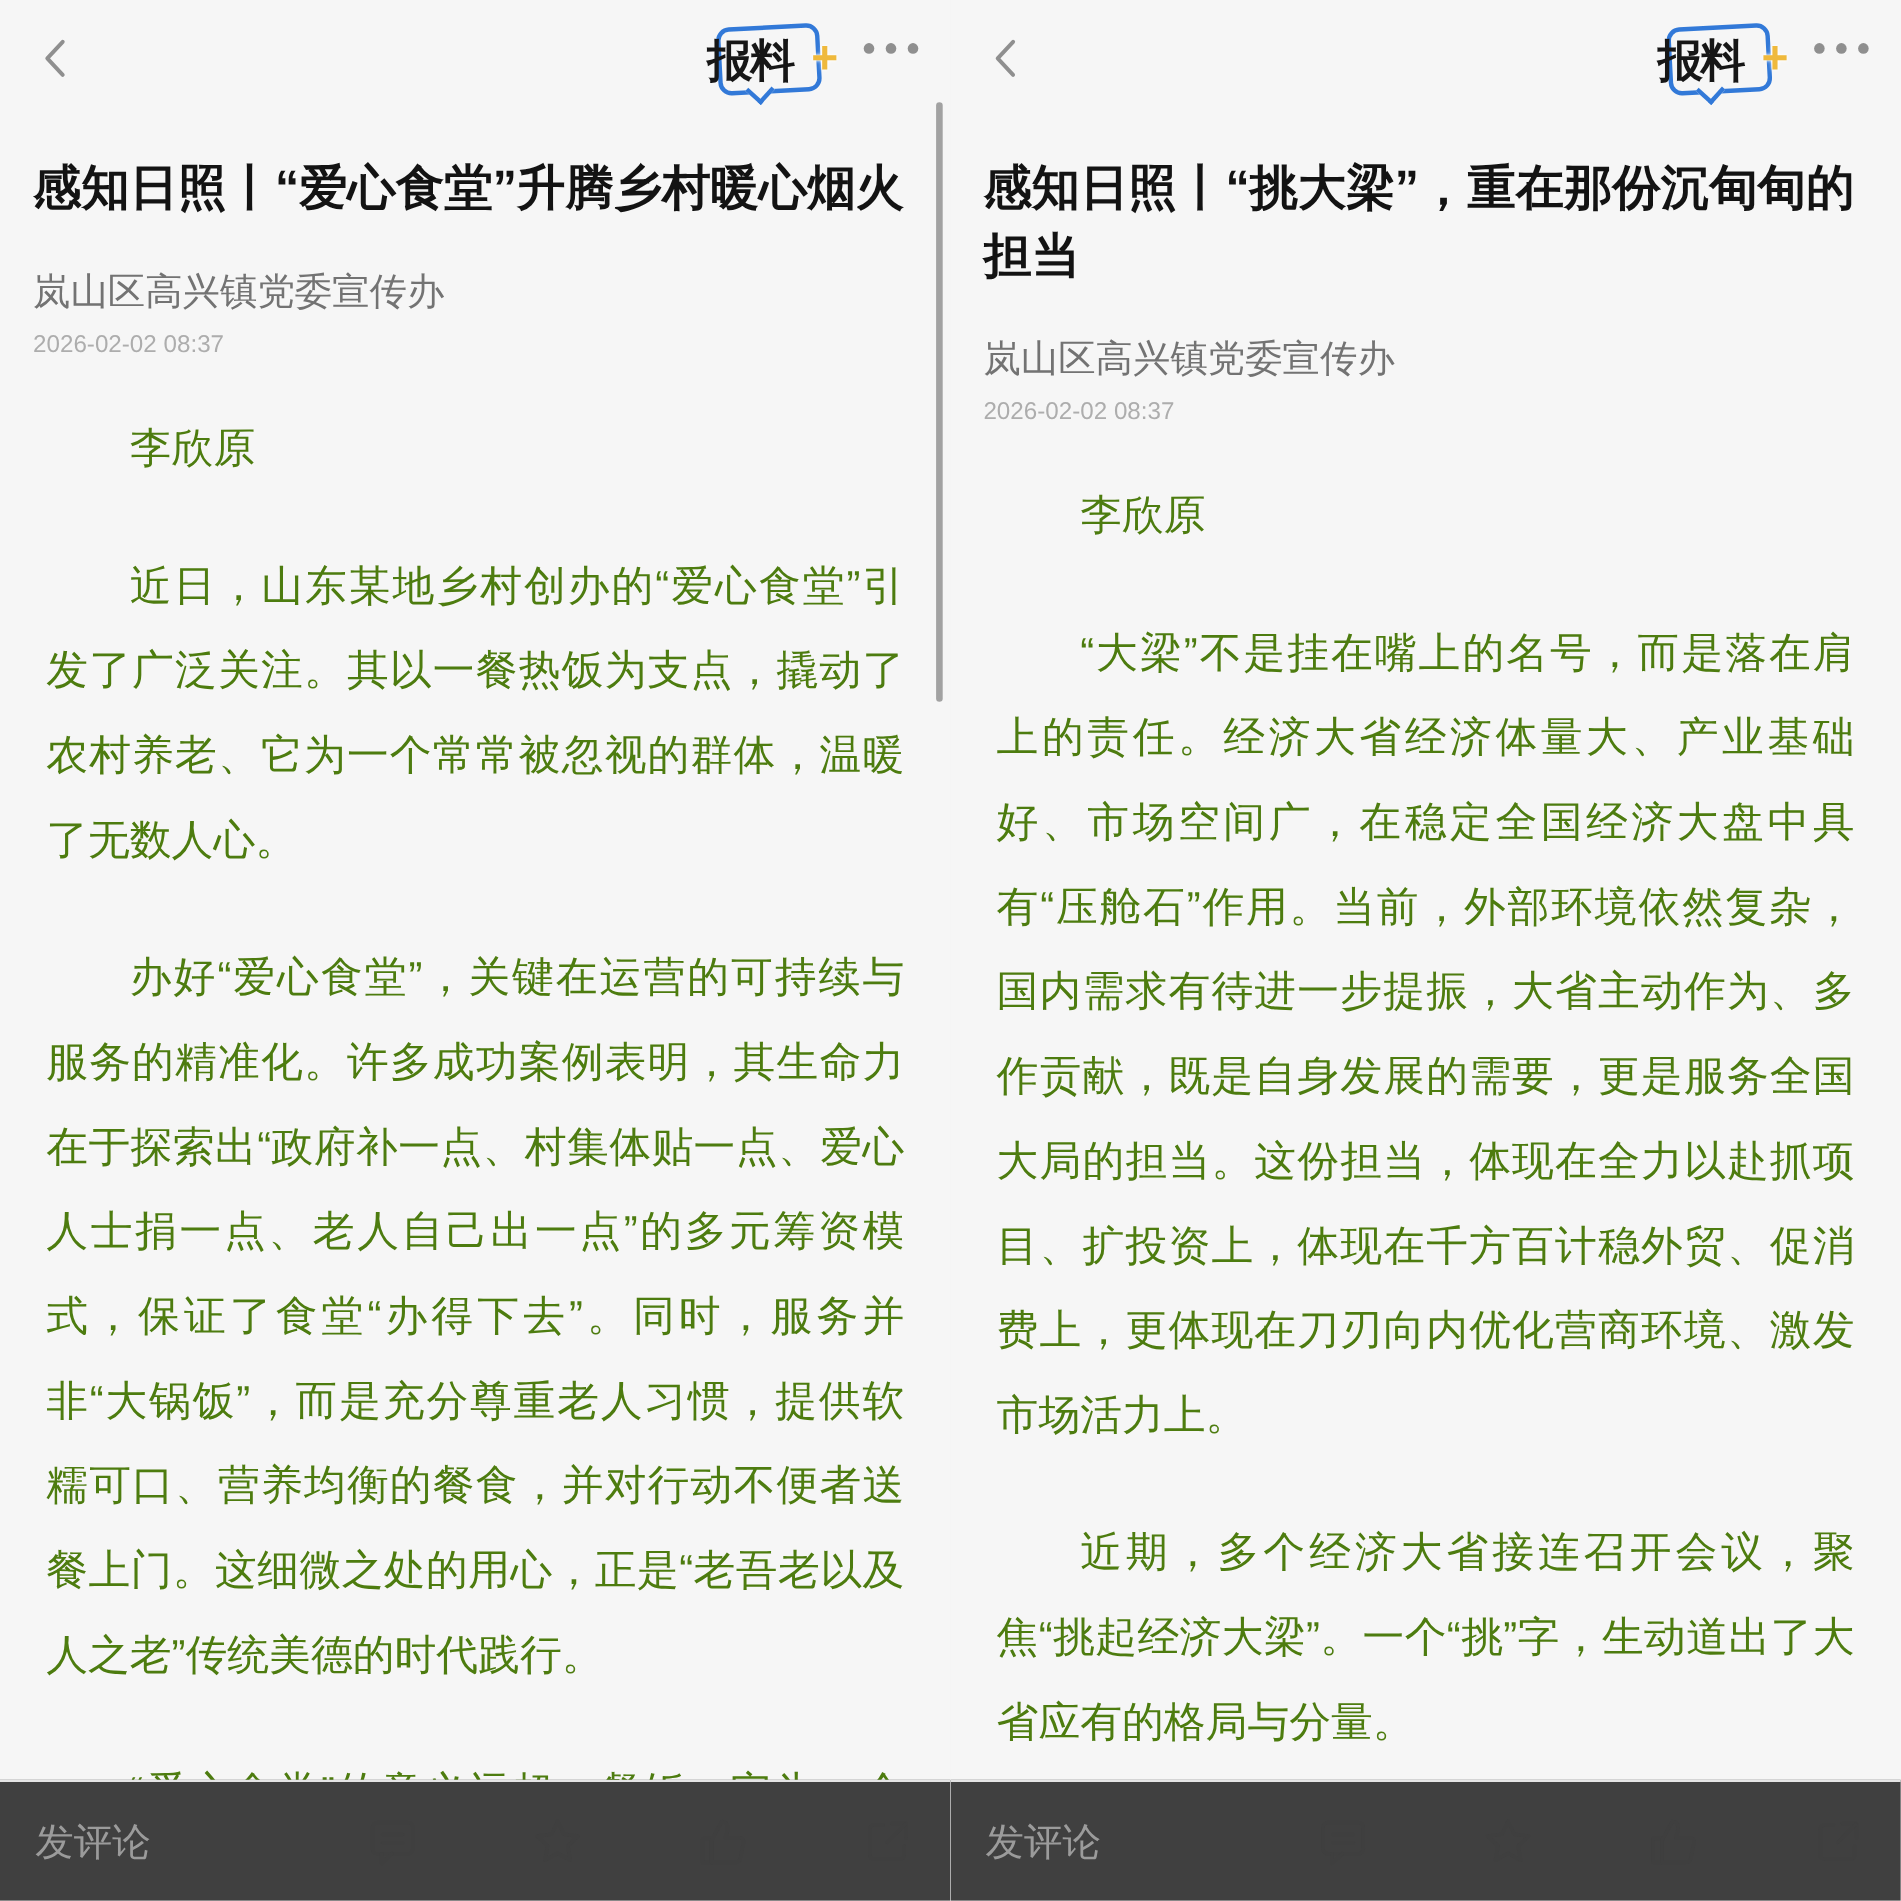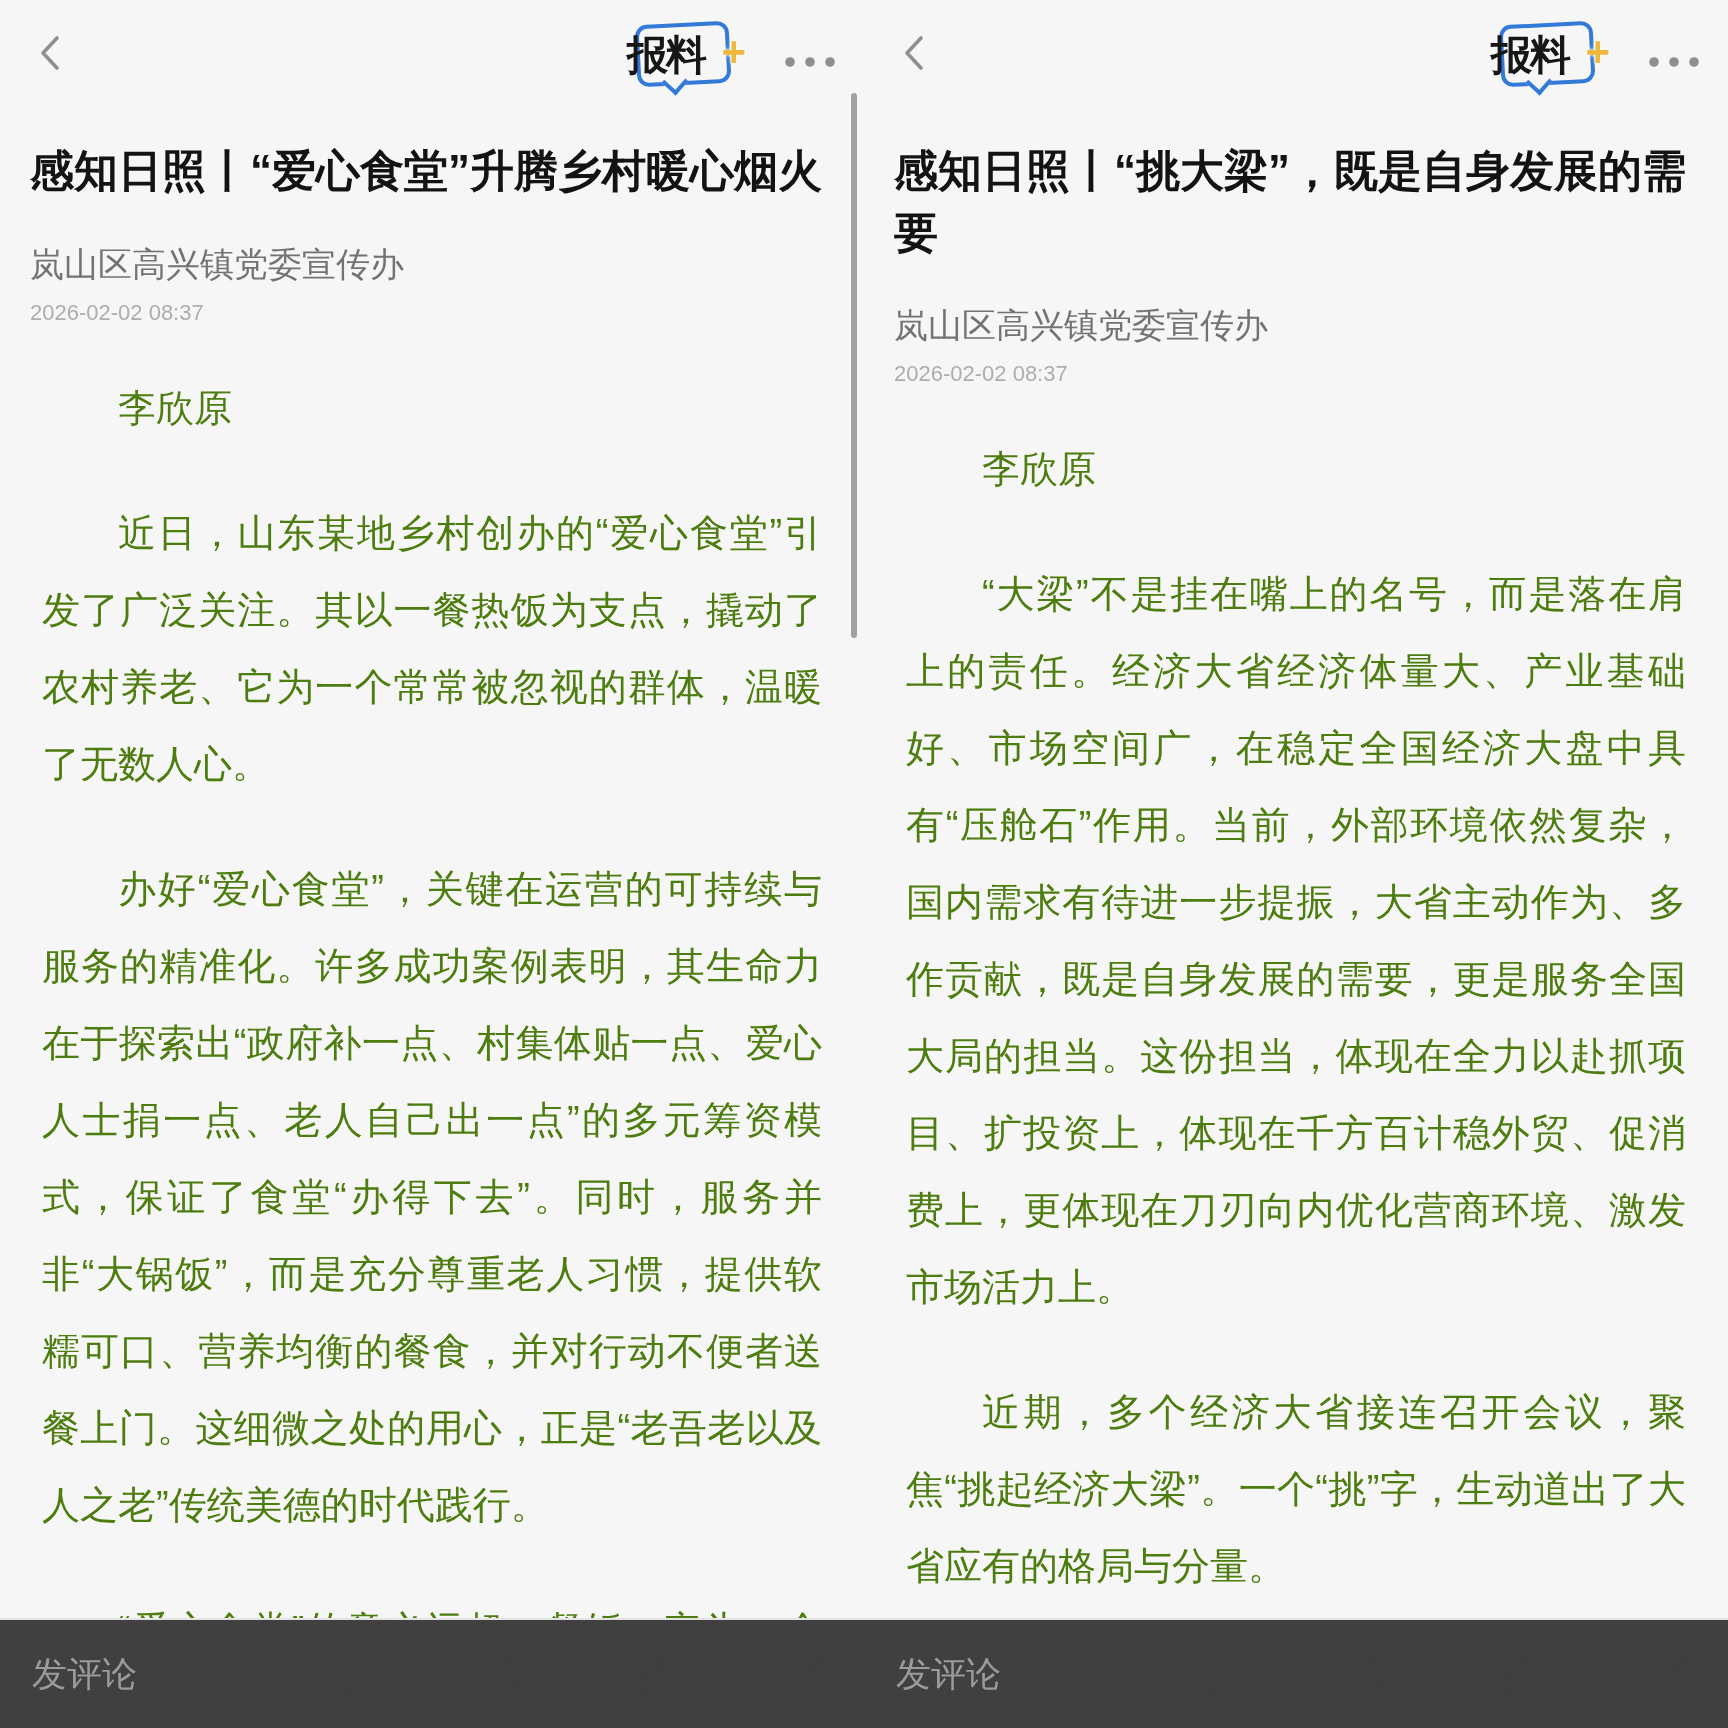--- a/index.html
+++ b/index.html
@@ -12,21 +12,21 @@
   .panel{
     position:relative;width:864px;height:1728px;overflow:hidden;
     background:#f6f6f6;
   }
   
   .navbar{
     height:86px;padding:10px 28px 0 28px;
     display:flex;align-items:center;justify-content:space-between;
   }
   .back-btn{width:48px;height:48px;display:flex;align-items:center;justify-content:center;}
-  .nav-right{display:flex;align-items:flex-end;gap:44px;}
+  .nav-right{display:flex;align-items:flex-start;gap:28px;}
   .logo{position:relative;width:122px;height:66px;}
   .logo-bubble{
     position:absolute;left:18px;top:3px;width:86px;height:54px;
     border:4px solid #3279d8;border-radius:12px;transform:rotate(-3deg);
   }
   .logo-tail{
     position:absolute;left:24px;bottom:-10px;width:15px;height:15px;
     background:#f6f6f6;border-left:4px solid #3279d8;border-bottom:4px solid #3279d8;
     transform:rotate(-45deg);
   }
@@ -182,21 +182,21 @@
                 <circle cx="6" cy="6" r="4.8" fill="#8f8f8f"></circle>
                 <circle cx="26" cy="6" r="4.8" fill="#8f8f8f"></circle>
                 <circle cx="46" cy="6" r="4.8" fill="#8f8f8f"></circle>
               </svg>
           </span>
         </div>
       </div>
     </header>
 
     <article class="article">
-      <h1 class="title">感知日照丨“挑大梁”，既是自身发展的需要</h1>
+      <h1 class="title">感知日照丨“挑大梁”，重在那份沉甸甸的担当</h1>
       <div class="source">岚山区高兴镇党委宣传办</div>
       <div class="date">2026-02-02 08:37</div>
       <div class="body-text">
         <p class="byline">李欣原</p>
         <p class="para">“大梁”不是挂在嘴上的名号，而是落在肩上的责任。经济大省经济体量大、产业基础好、市场空间广，在稳定全国经济大盘中具有“压舱石”作用。当前，外部环境依然复杂，国内需求有待进一步提振，大省主动作为、多作贡献，既是自身发展的需要，更是服务全国大局的担当。这份担当，体现在全力以赴抓项目、扩投资上，体现在千方百计稳外贸、促消费上，更体现在刀刃向内优化营商环境、激发市场活力上。</p>
         <p class="para">近期，多个经济大省接连召开会议，聚焦“挑起经济大梁”。一个“挑”字，生动道出了大省应有的格局与分量。</p>
         <p class="para">“挑大梁”，不是盲目铺摊子，而是要在高质量发展上走在前、作示范。这意味着，既要稳住传统优势产业的基本盘，更要在培育新质生产力上抢先机。布局未来产业、发展数字经济、推动绿色转型……大省的每一步探索，都可能为全国探路。这份</p>
       </div>
     </article>
 

